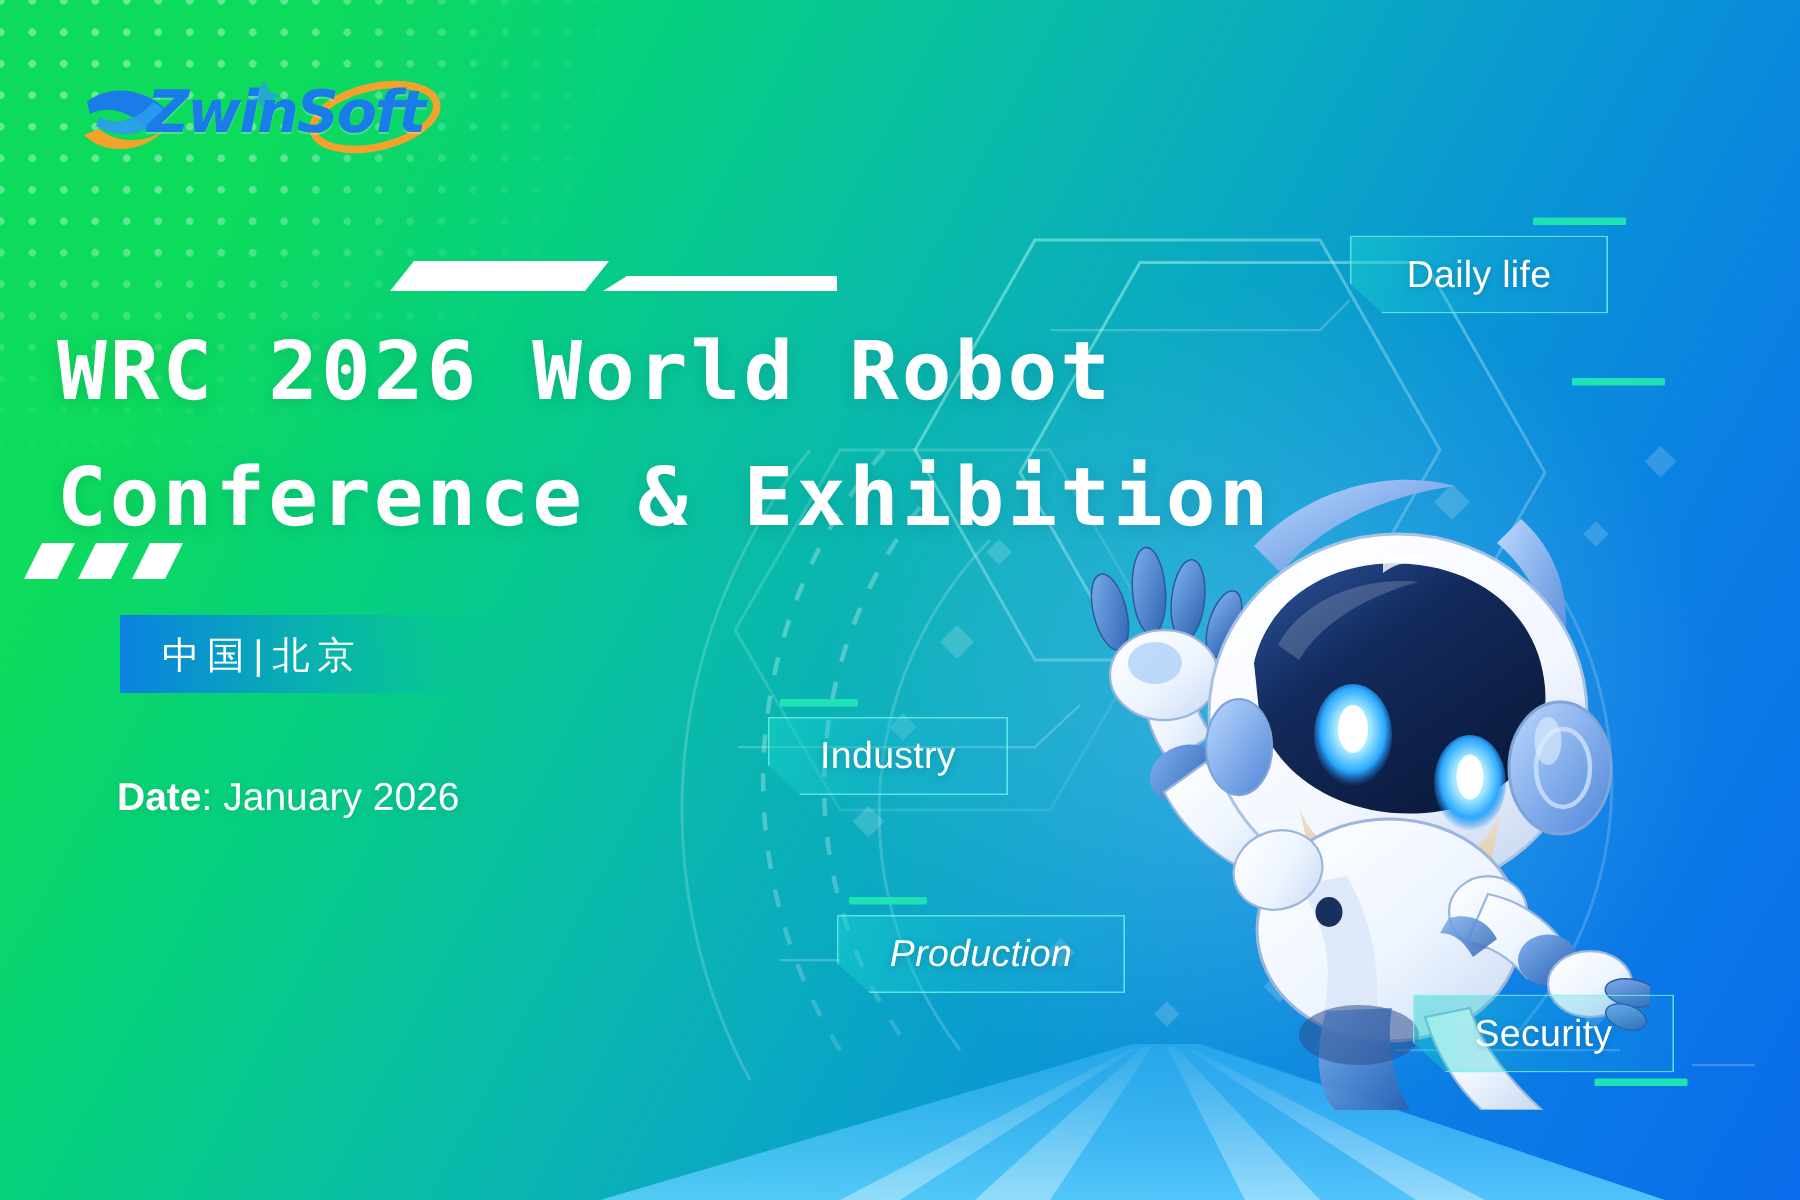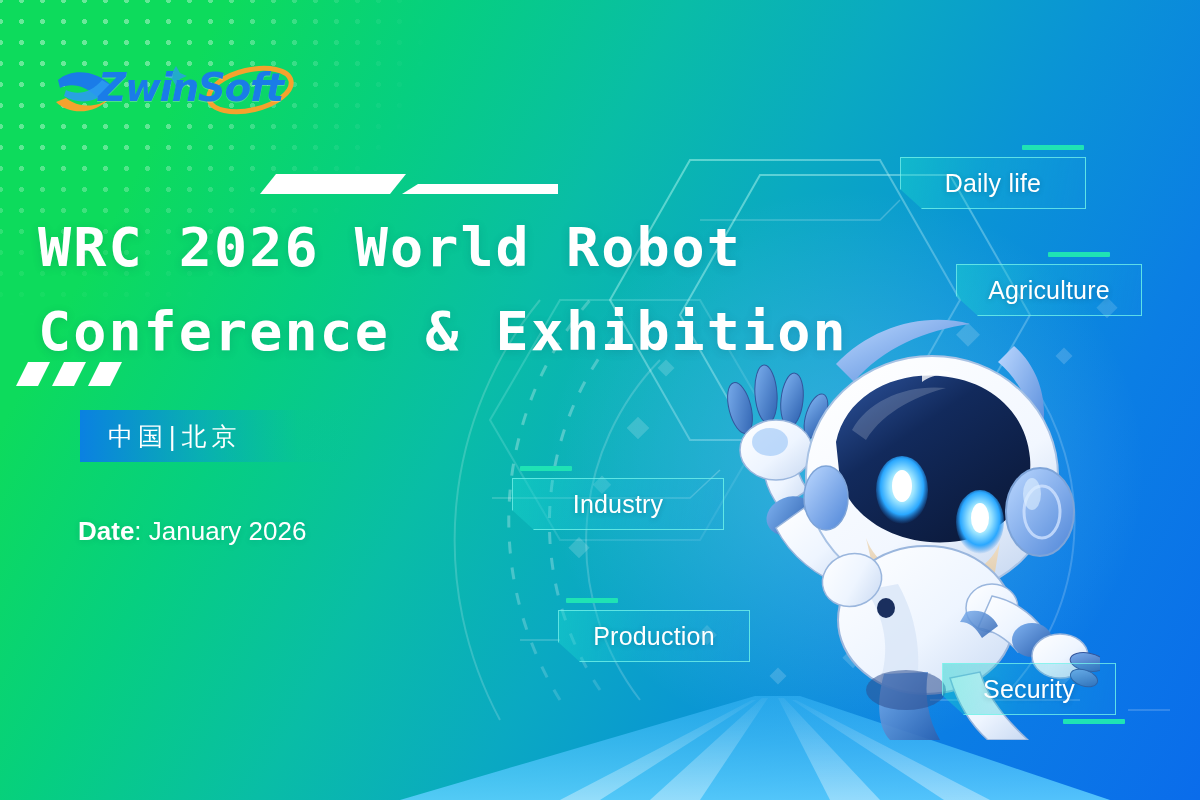--- a/index.html
+++ b/index.html
@@ -41,21 +41,21 @@
   .decor{ position:absolute; inset:0; pointer-events:none; }
 
   
   .road{
     position:absolute; left:0; right:0; bottom:0; height:130px;
     pointer-events:none; overflow:hidden;
   }
 
   
   .logo{
-    position:absolute; left:54px; top:62px;
+    position:absolute; left:54px; top:50px;
     width:240px; height:58px;
   }
   .logo-text{
     position:absolute; left:44px; top:3px;
     font-family:"DejaVu Sans", sans-serif;
     font-size:39px; font-weight:bold; font-style:italic;
     letter-spacing:-1.4px;
     color:#1a7ce8;
     white-space:nowrap;
     text-shadow:0 1px 0 rgba(255,255,255,.25);
@@ -119,27 +119,27 @@
     clip-path:polygon(0 0, 100% 0, 100% 100%, 22px 100%, 0 calc(100% - 20px));
     text-shadow:0 1px 5px rgba(0,50,70,.25);
   }
   .chip-dash{
     position:absolute;
     height:5px; width:62px;
     background:#1fe3b4;
     border-radius:1px;
   }
 
-  #chip-daily      { left:900px; top:157px;  width:186px; height:52px; }
+  #chip-daily      { left:900px; top:157px;  width:172px; height:52px; }
   #dash-daily      { left:1022px; top:145px; }
   #chip-agri       { left:956px; top:264px;  width:186px; height:52px; }
   #dash-agri       { left:1048px; top:252px; }
-  #chip-industry   { left:512px; top:478px;  width:212px; height:52px; }
+  #chip-industry   { left:512px; top:478px;  width:160px; height:52px; }
   #dash-industry   { left:520px; top:466px;  width:52px; }
-  #chip-production { left:558px; top:610px;  width:192px; height:52px; }
+  #chip-production { left:558px; top:610px;  width:192px; height:52px;font-style:italic; }
   #dash-production { left:566px; top:598px;  width:52px; }
   #chip-security   { left:942px; top:663px;  width:174px; height:52px; }
   #dash-security   { left:1063px; top:719px; }
 
   
   .robot{
     position:absolute; left:640px; top:290px;
     width:460px; height:450px;
     pointer-events:none;
   }
@@ -381,23 +381,20 @@
       <ellipse cx="266" cy="400" rx="40" ry="20" fill="#2e4f8f" opacity=".55"></ellipse>
     </g>
   </svg>
 
   <div class="chip-dash" id="dash-daily"></div>
   <div class="chip" id="chip-daily">
     <span>Daily life</span>
   </div>
 
   <div class="chip-dash" id="dash-agri"></div>
-  <div class="chip" id="chip-agri">
-    <span>Agriculture</span>
-  </div>
 
   <div class="chip-dash" id="dash-industry"></div>
   <div class="chip" id="chip-industry">
     <span>Industry</span>
   </div>
 
   <div class="chip-dash" id="dash-production"></div>
   <div class="chip" id="chip-production">
     <span>Production</span>
   </div>

